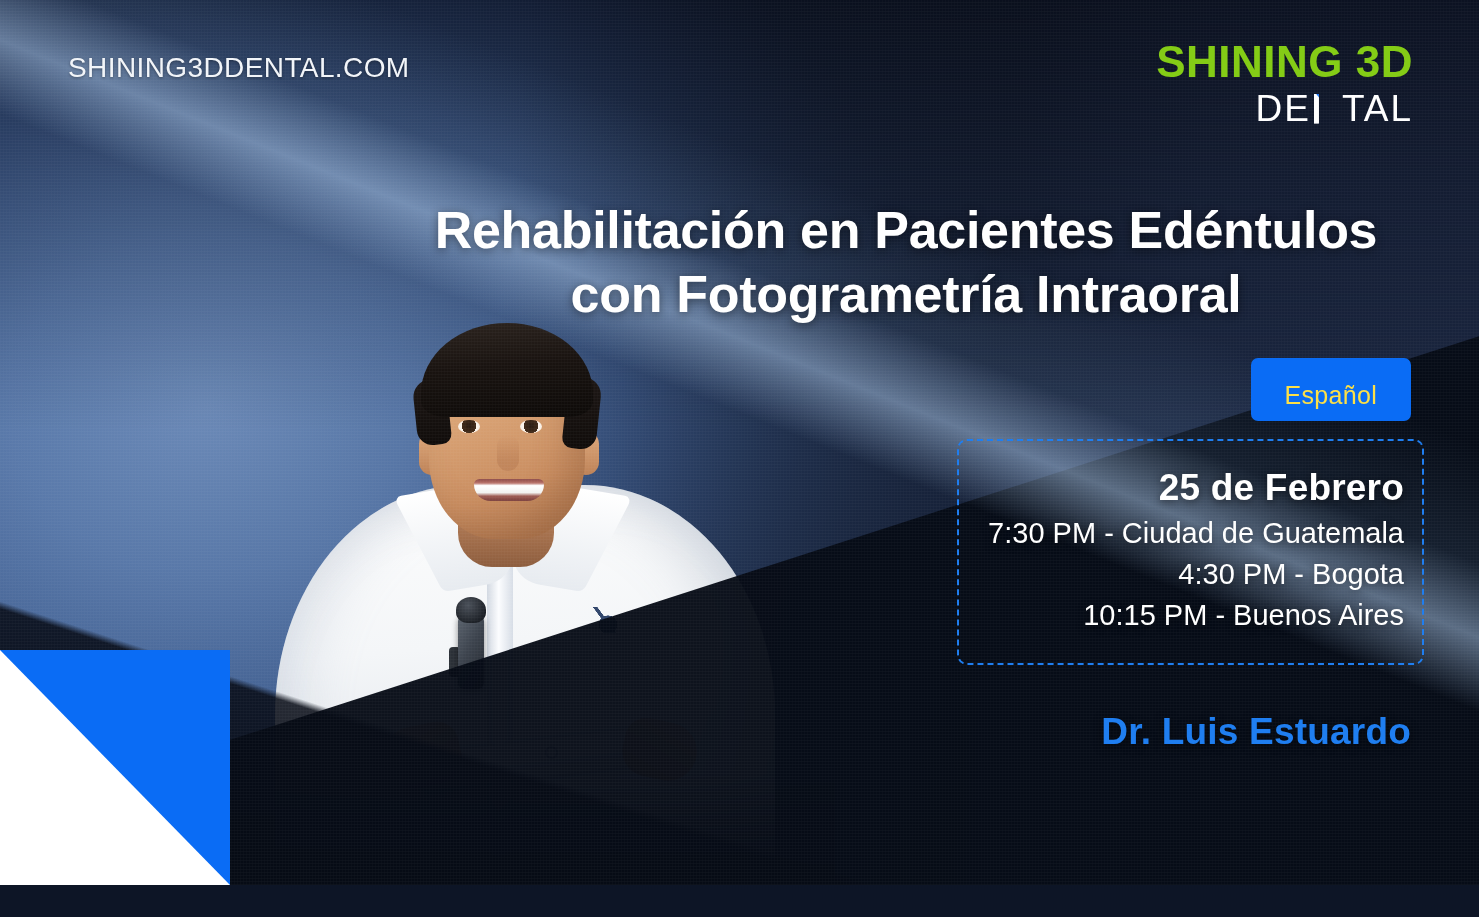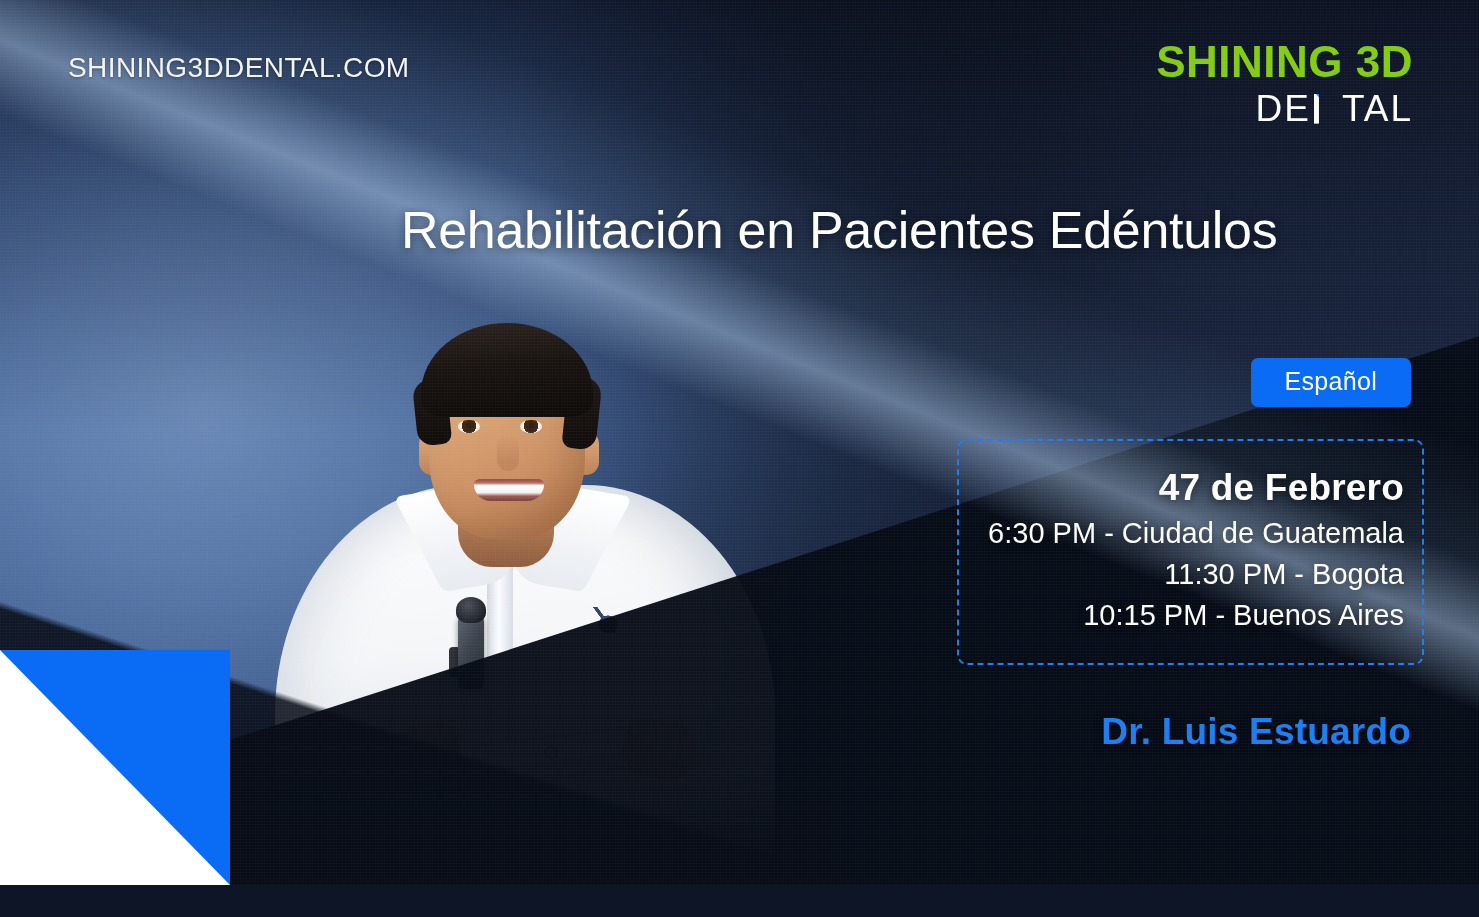--- a/index.html
+++ b/index.html
@@ -268,36 +268,36 @@
     clip-path:polygon(0 0, 100% 0, 100% 100%);
   }
   .logo-n-bar {
     position:absolute; right:0; top:0; width:5px; height:30px; background:#ffffff;
   }
 
   
   .title {
     position:absolute; right:68px; top:198px;
     width:1010px;
-    text-align:left;
+    text-align:center;
     color:#ffffff;
-    font-weight:400;
+    font-weight:700;
     font-size:52px;
     line-height:1.24;
     letter-spacing:-.3px;
     text-shadow:0 2px 10px rgba(0,0,0,.45);
   }
   .title .l2 { display:block; }
 
   .lang-badge {
     position:absolute; right:68px; top:358px;
     background:var(--accent,#0a6cf5);
-    color:#ffffff;
+    color:#fde047;
     font-size:25px;
-    padding:9px 34px 11px;
+    padding:23px 34px 11px;
     border-radius:7px;
     letter-spacing:.3px;
   }
 
   
   .date-box {
     position:absolute;
     left:957px; top:439px; width:467px; height:226px;
     border:2px dashed #1f7ef0;
     border-radius:10px;
@@ -381,26 +381,27 @@
       <span class="logo-n">
         <span class="logo-n-tri"></span>
         <span class="logo-n-bar"></span>
       </span>
       <span>TAL</span>
     </div>
   </div>
 
   <div class="title">
     <span class="l1">Rehabilitación en Pacientes Edéntulos</span>
+    <span class="l2">con Fotogrametría Intraoral</span>
   </div>
 
   <div class="lang-badge">Español</div>
 
   <div class="date-box">
-    <div class="date-head">47 de Febrero</div>
-    <div class="date-line">6:30 PM - Ciudad de Guatemala</div>
-    <div class="date-line">11:30 PM - Bogota</div>
+    <div class="date-head">25 de Febrero</div>
+    <div class="date-line">7:30 PM - Ciudad de Guatemala</div>
+    <div class="date-line">4:30 PM - Bogota</div>
     <div class="date-line">10:15 PM - Buenos Aires</div>
   </div>
 
   <div class="speaker">Dr. Luis Estuardo</div>
 
 </div>
 
 </body></html>

